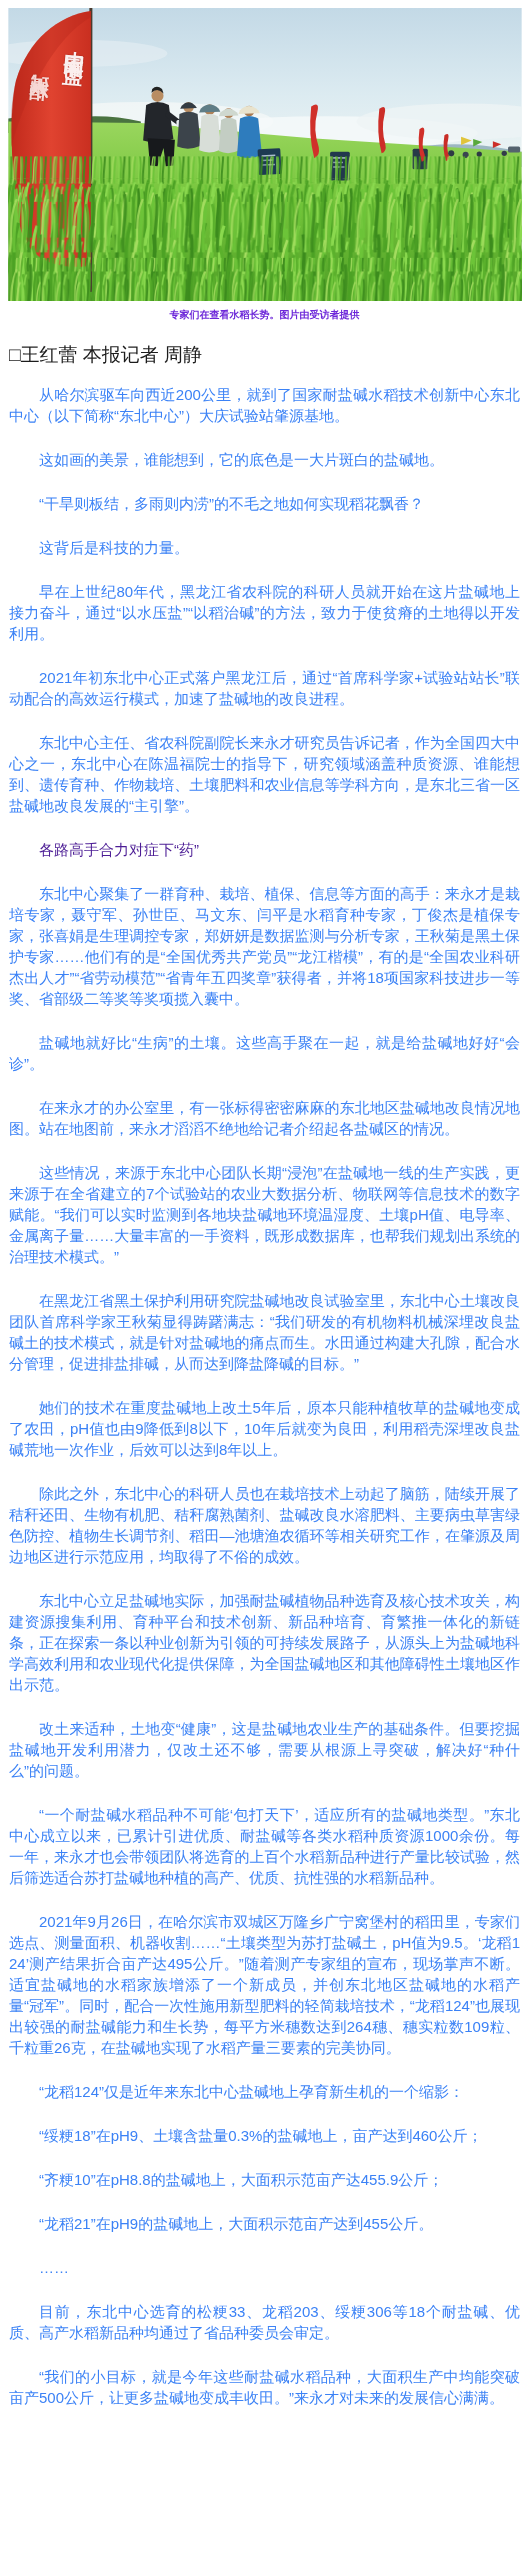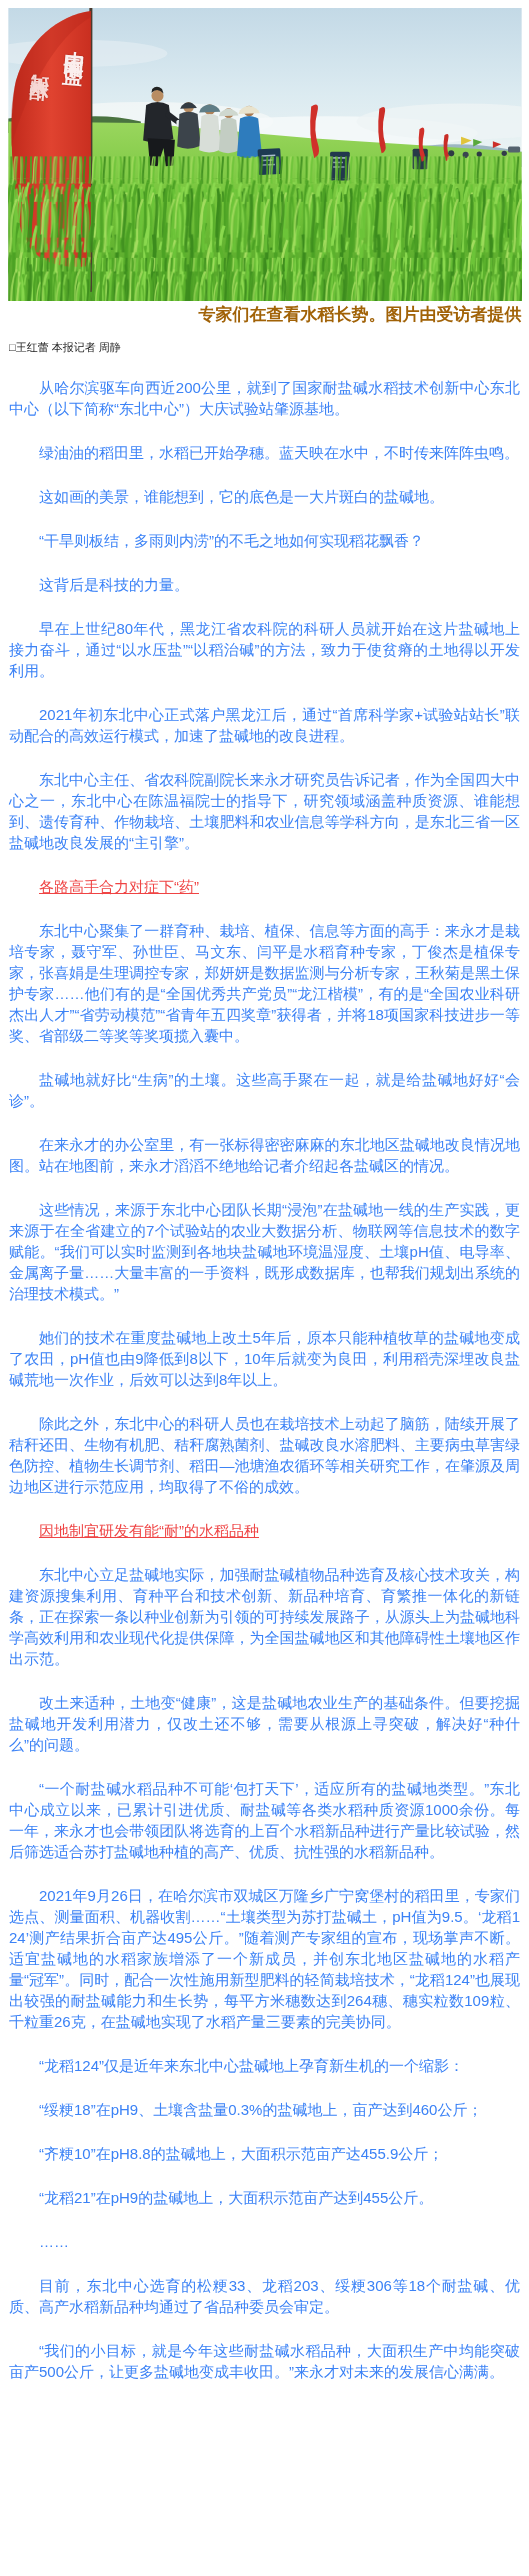--- a/index.html
+++ b/index.html
@@ -26,50 +26,49 @@
     letter-spacing:4.5px;
     text-shadow:0 0 1.5px rgba(120,20,10,.6);
     transform:scaleX(-1) rotate(-5deg);
     pointer-events:none;
     opacity:.92;
   }
   .flag-col.c1{left:44px;top:26px;font-size:20.5px;height:227px;}
   .flag-col.c2{left:12px;top:50px;font-size:19px;height:197px;opacity:.8;}
   .caption{
     margin:4.5px 7.6px 0 7.6px;
-    text-align:right;
-    font-size:17px;
+    text-align:center;
+    font-size:10px;
     font-weight:bold;
-    color:#a16207;
+    color:#6d28d9;
     line-height:19.7px;
   }
   .byline{
-    margin:13px 0 0 0;
+    margin:20px 0 0 0;
     padding:0 9px;
-    font-size:11px;
+    font-size:19px;
     line-height:19.7px;
     color:#1c1c1c;
   }
   .article-body{
     margin-top:19.7px;
     padding:0 9px 21px 9px;
   }
   .article-body p{
     margin:0 0 23px 0;
     font-size:15px;
     line-height:21px;
     text-align:justify;
     text-indent:2em;
     color:#3b82f6;
     word-break:break-all;
   }
   .article-body p.subhead{
-    color:#ef4444;
+    color:#4c1d95;
     font-weight:normal;
-    text-decoration:underline;
   }
   .article-body p:last-child{margin-bottom:0;}
 </style>
 </head>
 <body>
 
 <div class="page">
 
   <figure class="photo">
     <svg width="514" height="293" viewBox="0 0 678 387" xmlns="http://www.w3.org/2000/svg">
@@ -188,35 +187,34 @@
     <div class="flag-col c1">中国耐盐</div>
     <div class="flag-col c2">碱水稻</div>
   </figure>
 
   <div class="caption">专家们在查看水稻长势。图片由受访者提供</div>
 
   <div class="byline">□王红蕾 本报记者 周静</div>
 
   <div class="article-body" id="article-body">
       <p>从哈尔滨驱车向西近200公里，就到了国家耐盐碱水稻技术创新中心东北中心（以下简称“东北中心”）大庆试验站肇源基地。</p>
-      <p>绿油油的稻田里，水稻已开始孕穗。蓝天映在水中，不时传来阵阵虫鸣。</p>
       <p>这如画的美景，谁能想到，它的底色是一大片斑白的盐碱地。</p>
       <p>“干旱则板结，多雨则内涝”的不毛之地如何实现稻花飘香？</p>
       <p>这背后是科技的力量。</p>
       <p>早在上世纪80年代，黑龙江省农科院的科研人员就开始在这片盐碱地上接力奋斗，通过“以水压盐”“以稻治碱”的方法，致力于使贫瘠的土地得以开发利用。</p>
       <p>2021年初东北中心正式落户黑龙江后，通过“首席科学家+试验站站长”联动配合的高效运行模式，加速了盐碱地的改良进程。</p>
       <p>东北中心主任、省农科院副院长来永才研究员告诉记者，作为全国四大中心之一，东北中心在陈温福院士的指导下，研究领域涵盖种质资源、谁能想到、遗传育种、作物栽培、土壤肥料和农业信息等学科方向，是东北三省一区盐碱地改良发展的“主引擎”。</p>
       <p class="subhead">各路高手合力对症下“药”</p>
       <p>东北中心聚集了一群育种、栽培、植保、信息等方面的高手：来永才是栽培专家，聂守军、孙世臣、马文东、闫平是水稻育种专家，丁俊杰是植保专家，张喜娟是生理调控专家，郑妍妍是数据监测与分析专家，王秋菊是黑土保护专家……他们有的是“全国优秀共产党员”“龙江楷模”，有的是“全国农业科研杰出人才”“省劳动模范”“省青年五四奖章”获得者，并将18项国家科技进步一等奖、省部级二等奖等奖项揽入囊中。</p>
       <p>盐碱地就好比“生病”的土壤。这些高手聚在一起，就是给盐碱地好好“会诊”。</p>
       <p>在来永才的办公室里，有一张标得密密麻麻的东北地区盐碱地改良情况地图。站在地图前，来永才滔滔不绝地给记者介绍起各盐碱区的情况。</p>
       <p>这些情况，来源于东北中心团队长期“浸泡”在盐碱地一线的生产实践，更来源于在全省建立的7个试验站的农业大数据分析、物联网等信息技术的数字赋能。“我们可以实时监测到各地块盐碱地环境温湿度、土壤pH值、电导率、金属离子量……大量丰富的一手资料，既形成数据库，也帮我们规划出系统的治理技术模式。”</p>
+      <p>在黑龙江省黑土保护利用研究院盐碱地改良试验室里，东北中心土壤改良团队首席科学家王秋菊显得踌躇满志：“我们研发的有机物料机械深埋改良盐碱土的技术模式，就是针对盐碱地的痛点而生。水田通过构建大孔隙，配合水分管理，促进排盐排碱，从而达到降盐降碱的目标。”</p>
       <p>她们的技术在重度盐碱地上改土5年后，原本只能种植牧草的盐碱地变成了农田，pH值也由9降低到8以下，10年后就变为良田，利用稻壳深埋改良盐碱荒地一次作业，后效可以达到8年以上。</p>
       <p>除此之外，东北中心的科研人员也在栽培技术上动起了脑筋，陆续开展了秸秆还田、生物有机肥、秸秆腐熟菌剂、盐碱改良水溶肥料、主要病虫草害绿色防控、植物生长调节剂、稻田—池塘渔农循环等相关研究工作，在肇源及周边地区进行示范应用，均取得了不俗的成效。</p>
-      <p class="subhead">因地制宜研发有能“耐”的水稻品种</p>
       <p>东北中心立足盐碱地实际，加强耐盐碱植物品种选育及核心技术攻关，构建资源搜集利用、育种平台和技术创新、新品种培育、育繁推一体化的新链条，正在探索一条以种业创新为引领的可持续发展路子，从源头上为盐碱地科学高效利用和农业现代化提供保障，为全国盐碱地区和其他障碍性土壤地区作出示范。</p>
       <p>改土来适种，土地变“健康”，这是盐碱地农业生产的基础条件。但要挖掘盐碱地开发利用潜力，仅改土还不够，需要从根源上寻突破，解决好“种什么”的问题。</p>
       <p>“一个耐盐碱水稻品种不可能‘包打天下’，适应所有的盐碱地类型。”东北中心成立以来，已累计引进优质、耐盐碱等各类水稻种质资源1000余份。每一年，来永才也会带领团队将选育的上百个水稻新品种进行产量比较试验，然后筛选适合苏打盐碱地种植的高产、优质、抗性强的水稻新品种。</p>
       <p>2021年9月26日，在哈尔滨市双城区万隆乡广宁窝堡村的稻田里，专家们选点、测量面积、机器收割……“土壤类型为苏打盐碱土，pH值为9.5。‘龙稻124’测产结果折合亩产达495公斤。”随着测产专家组的宣布，现场掌声不断。适宜盐碱地的水稻家族增添了一个新成员，并创东北地区盐碱地的水稻产量“冠军”。同时，配合一次性施用新型肥料的轻简栽培技术，“龙稻124”也展现出较强的耐盐碱能力和生长势，每平方米穗数达到264穗、穗实粒数109粒、千粒重26克，在盐碱地实现了水稻产量三要素的完美协同。</p>
       <p>“龙稻124”仅是近年来东北中心盐碱地上孕育新生机的一个缩影：</p>
       <p>“绥粳18”在pH9、土壤含盐量0.3%的盐碱地上，亩产达到460公斤；</p>
       <p>“齐粳10”在pH8.8的盐碱地上，大面积示范亩产达455.9公斤；</p>
       <p>“龙稻21”在pH9的盐碱地上，大面积示范亩产达到455公斤。</p>
       <p>……</p>
       <p>目前，东北中心选育的松粳33、龙稻203、绥粳306等18个耐盐碱、优质、高产水稻新品种均通过了省品种委员会审定。</p>

